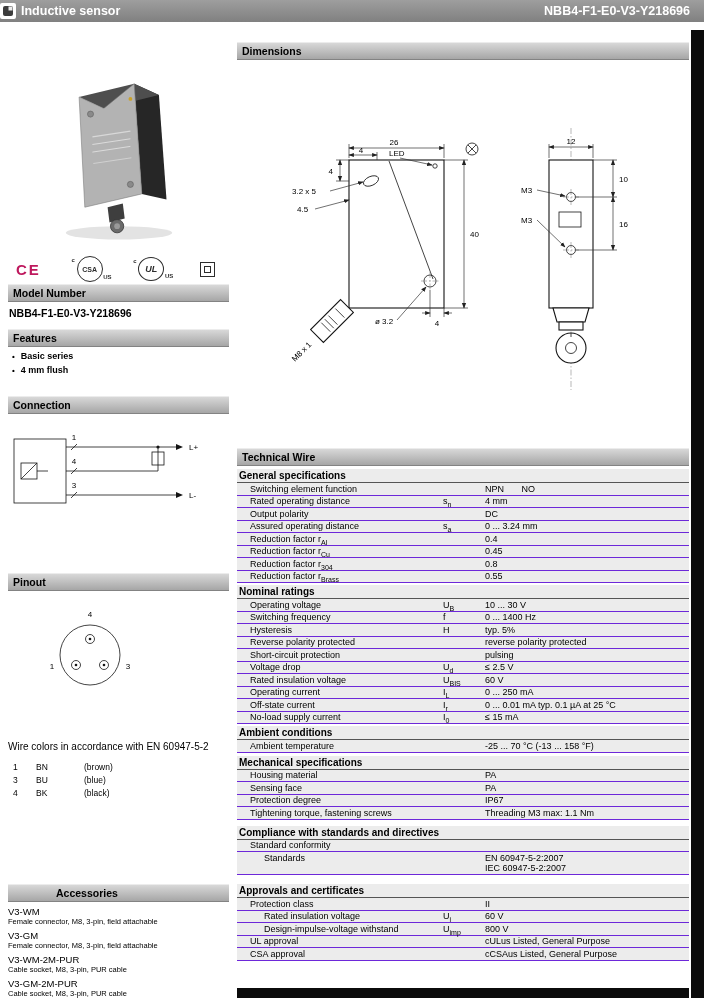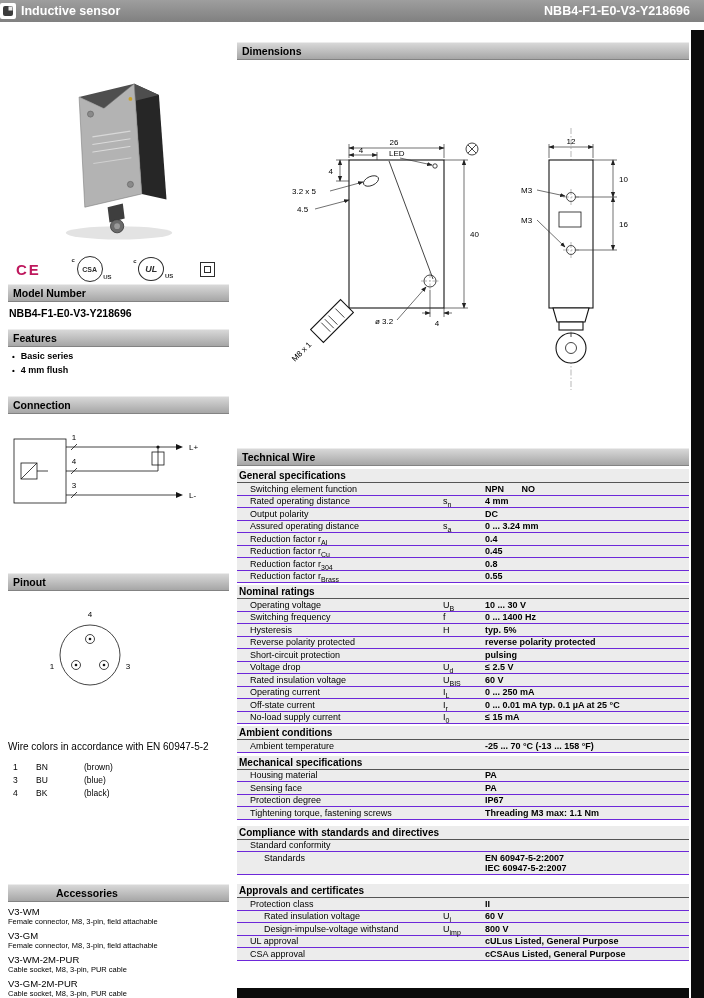--- a/index.html
+++ b/index.html
@@ -65,21 +65,21 @@
   .td-table{margin-top:3px;}
   .td-section{margin-top:2px;}
   .td-section.s3{margin-top:3px;}
   .td-section.s4{margin-top:6px;}
   .td-section.s5{margin-top:9px;}
   .td-sec-header{font-size:10px;font-weight:700;background:#ececec;border-bottom:1px solid #555;padding:1px 0 1px 2px;line-height:11px;}
   .td-row{display:flex;background:#ececec;border-bottom:1px solid #6d28d9;font-size:9px;line-height:10.5px;padding:.5px 0;align-items:flex-start;}
   .td-lbl{flex:0 0 206px;padding-left:13px;box-sizing:border-box;}
   .td-row.ind2 .td-lbl{padding-left:27px;}
   .td-sym{flex:0 0 42px;}
-  .td-val{flex:1;white-space:pre-line;padding-right:4px;font-weight:bold;}
+  .td-val{flex:1;white-space:pre-line;padding-right:4px;}
   sub{font-size:7px;line-height:0;}
 </style>
 </head>
 <body>
 
 <div class="page">
 
   <div class="topbar">
     <span class="iconbox">
       <svg width="12" height="12" viewBox="0 0 12 12">

